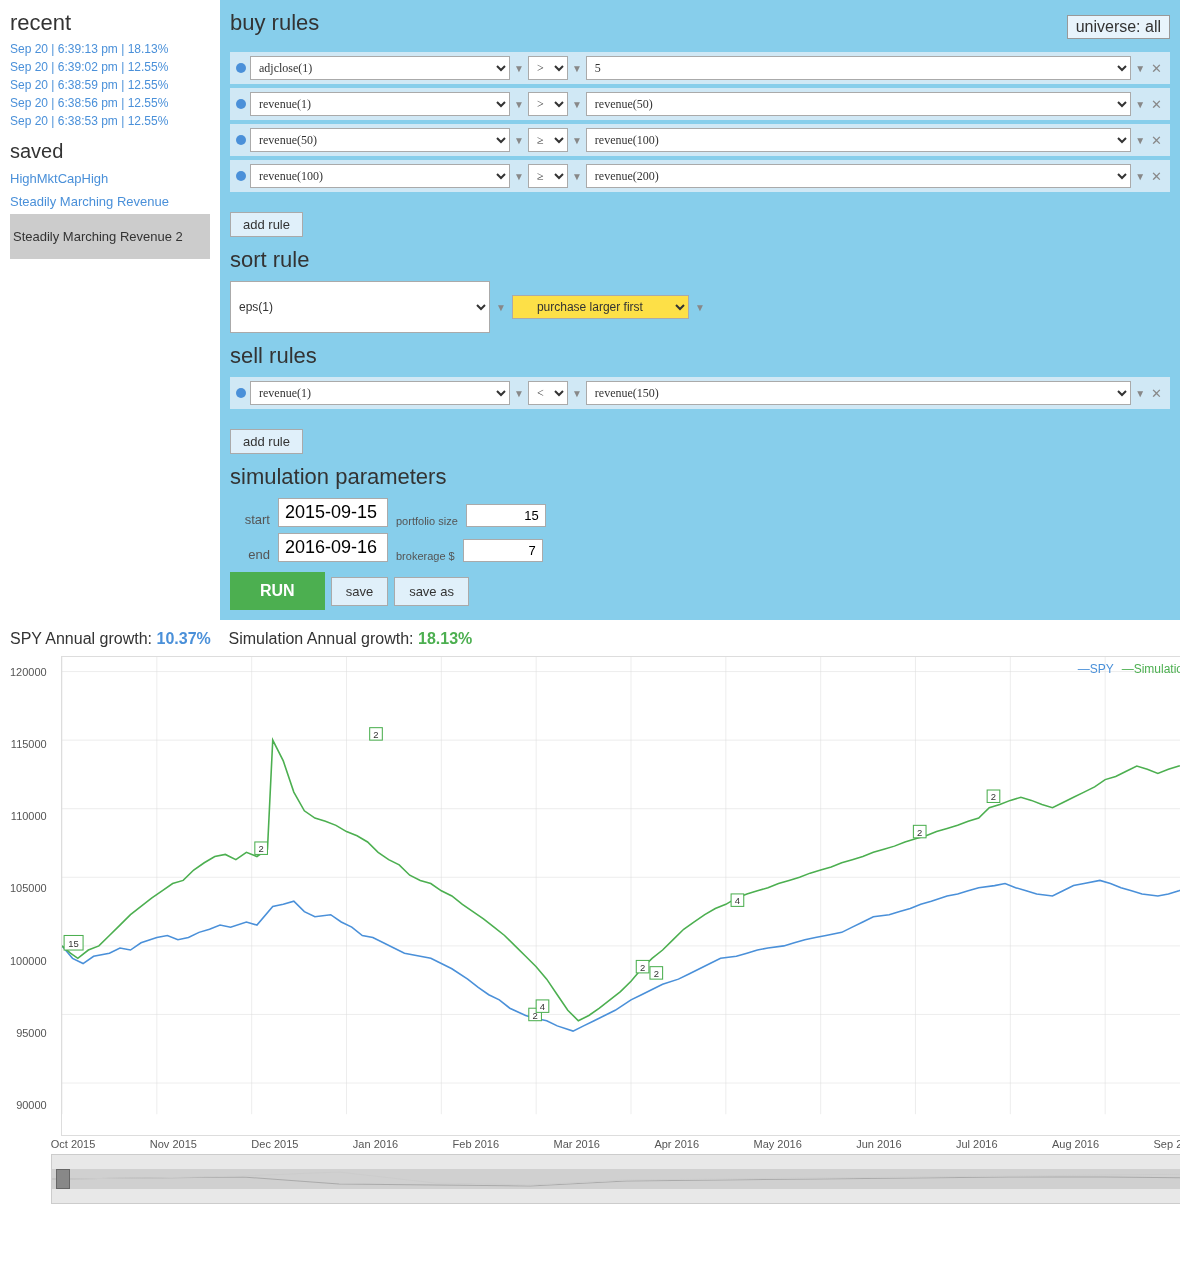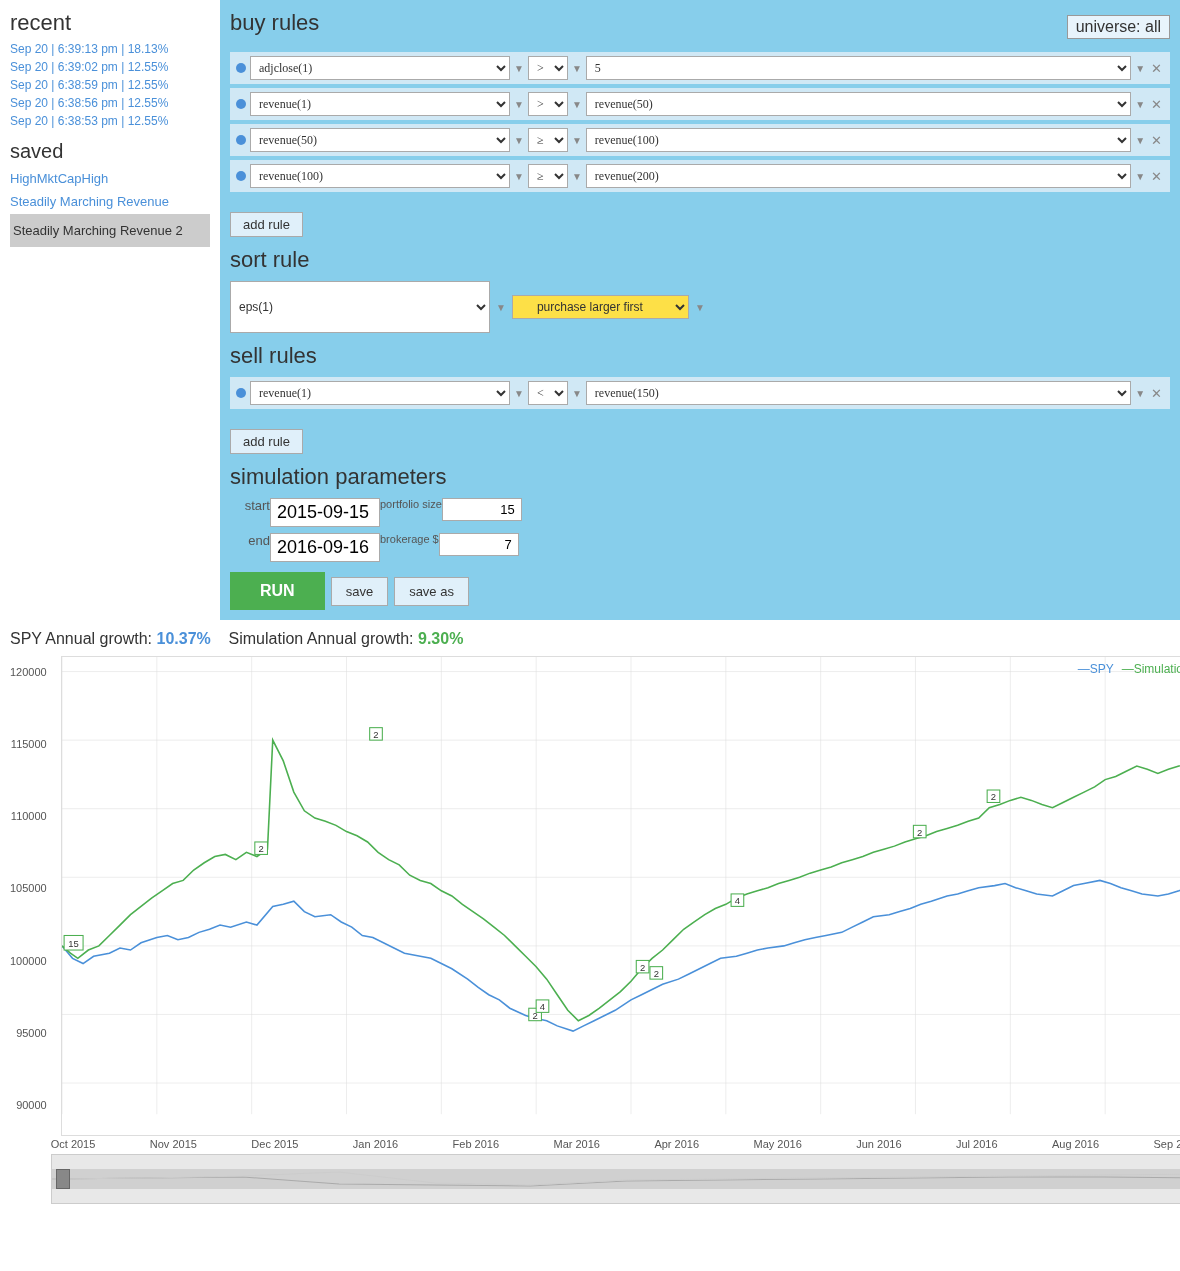--- a/index.html
+++ b/index.html
@@ -6,21 +6,21 @@
     body { font-family: Arial, sans-serif; font-size: 13px; background: #fff; width: 1180px; }
 
     .layout { display: flex; }
 
     
     .sidebar { width: 220px; padding: 10px; flex-shrink: 0; }
     .sidebar h3 { font-size: 22px; font-weight: normal; color: #333; margin-bottom: 4px; }
     .sidebar .recent-link { display: block; color: #4a90d9; text-decoration: none; font-size: 12px; line-height: 1.5; }
     .sidebar h4 { font-size: 20px; font-weight: normal; color: #333; margin-top: 10px; margin-bottom: 4px; }
     .sidebar .saved-link { display: block; color: #4a90d9; text-decoration: none; font-size: 13px; line-height: 1.8; }
-    .sidebar .saved-link.active { background: #ccc; padding: 5px 3px; color: #333; }
+    .sidebar .saved-link.active { background: #ccc; padding: 11px 3px; color: #333; }
 
     
     .main { flex: 1; background: #87CEEB; padding: 10px; }
 
     .section-title { font-size: 22px; font-weight: normal; color: #333; margin-bottom: 8px; }
 
     
     .buy-rules-header { display: flex; justify-content: space-between; align-items: center; margin-bottom: 8px; }
     .universe-badge { border: 1px solid #999; background: #e8f4fc; padding: 2px 8px; font-size: 16px; color: #333; cursor: pointer; }
 
@@ -36,21 +36,21 @@
 
     .add-rule-btn { background: #e0f0fa; border: 1px solid #aaa; padding: 4px 12px; font-size: 13px; cursor: pointer; margin-top: 16px; margin-bottom: 10px; color: #333; }
 
     
     .sort-row { display: flex; align-items: center; gap: 6px; margin-bottom: 10px; }
     .sort-select { background: white; border: 1px solid #aaa; padding: 17px 4px; font-size: 12px; color: #333; cursor: pointer; width: 260px; }
     .sort-order-select { background: #fde047; border: 1px solid #aaa; padding: 3px 20px; font-size: 12px; color: #333; cursor: pointer; }
 
     
     .sim-params { margin-top: 6px; }
-    .sim-row { display: flex; align-items: flex-start; margin-bottom: 6px; }
+    .sim-row { display: flex; align-items: flex-end; gap: 8px; margin-bottom: 6px; }
     .sim-label { color: #555; font-size: 13px; text-align: right; width: 40px; }
     .sim-input { background: white; border: 1px solid #aaa; padding: 3px 6px; font-size: 18px; width: 110px; }
     .sim-label2 { color: #555; font-size: 11px; }
     .sim-input2 { background: white; border: 1px solid #aaa; padding: 3px 6px; font-size: 13px; width: 80px; text-align: right; }
 
     
     .action-row { display: flex; align-items: center; gap: 6px; margin-top: 10px; }
     .run-btn { background: #4CAF50; color: white; border: none; padding: 10px 30px; font-size: 16px; font-weight: bold; cursor: pointer; }
     .save-btn { background: #e0f0fa; border: 1px solid #aaa; padding: 6px 14px; font-size: 13px; cursor: pointer; color: #333; }
 
@@ -230,21 +230,21 @@
 
   </div>
 </div>
 
 <div class="results">
   <div class="growth-row">
     <span>SPY Annual growth:</span>
     <span class="growth-spy">10.37%</span>
     &nbsp;&nbsp;
     <span>Simulation Annual growth:</span>
-    <span class="growth-sim">9.30%</span>
+    <span class="growth-sim">18.13%</span>
   </div>
 
   <div style="display:flex; align-items:flex-start;">
 
     <div style="display:flex; flex-direction:column-reverse; justify-content:space-between; height:480px; padding:10px 4px 25px 0; font-size:11px; color:#555; text-align:right; width:55px;">
       <span>90000</span>
       <span>95000</span>
       <span>100000</span>
       <span>105000</span>
       <span>110000</span>

